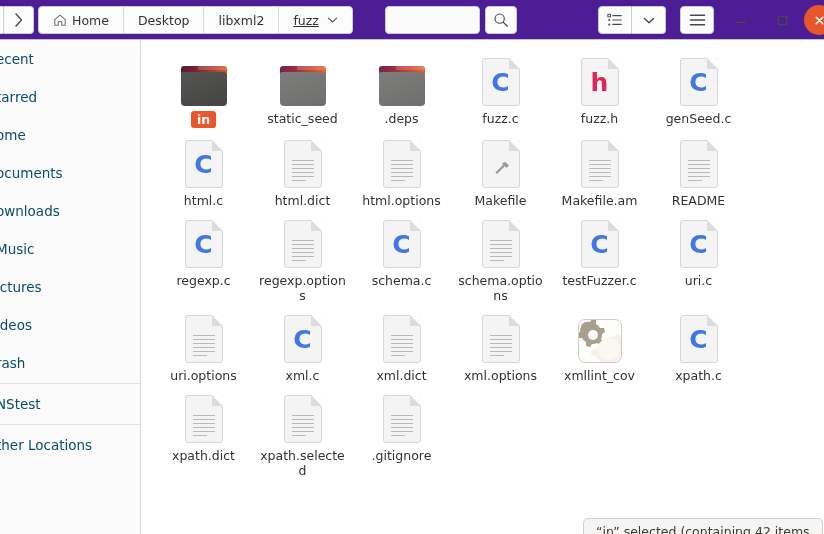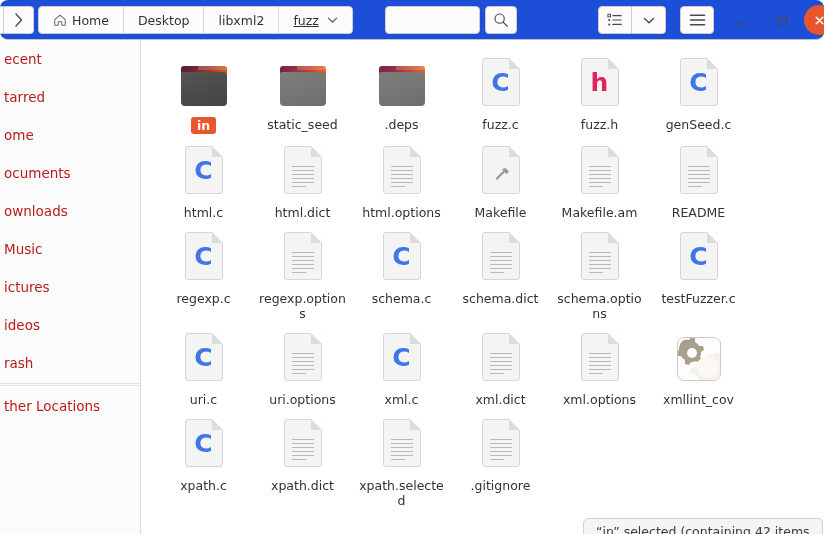--- a/index.html
+++ b/index.html
@@ -8,23 +8,23 @@
     overflow: hidden;
     font-family: "DejaVu Sans", sans-serif;
     background: #ffffff;
   }
   #app { position: relative; width: 824px; height: 534px; overflow: hidden; }
 
   
   .headerbar {
     position: absolute; top: 0; left: 0;
     width: 824px; height: 40px;
-    background: #1d4ed8;
+    background: #4c1d95;
     border-bottom: 1px solid #c2c2c2;
-    display: flex; align-items: center; border-radius: 8px;
+    display: flex; align-items: center;
   }
   .hb-btn {
     background: #fcfcfc;
     border: 1px solid #cdcdcd;
     border-radius: 4px;
     height: 28px;
     display: flex; align-items: center; justify-content: center;
     color: #3a3a38;
   }
   .nav-group { position: absolute; left: -26px; top: 6px; display: flex; }
@@ -92,23 +92,23 @@
   .sidebar {
     position: absolute; top: 40px; left: 0;
     width: 141px; height: 494px;
     background: #fbfbfb;
     border-right: 1px solid #d7d7d7;
     overflow: hidden;
   }
   .side-item {
     height: 38px;
     display: flex; align-items: center;
-    padding-left: 8px;
+    padding-left: 0px;
     font-size: 13.5px;
-    color: #b91c1c;
+    color: #0c4a6e;
     white-space: nowrap;
   }
   .side-item span { margin-left: -4px; }
   .side-sep { height: 1px; background: #e2e2e2; margin: 1px 0; }
 
   
   .content {
     position: absolute; top: 40px; left: 142px;
     width: 682px; height: 494px;
     background: #ffffff;
@@ -123,21 +123,21 @@
     padding-top: 8px;
     display: flex; flex-direction: column; align-items: center;
     position: relative;
   }
   .item .thumb {
     width: 52px; height: 52px;
     display: flex; align-items: flex-end; justify-content: center;
     position: relative;
   }
   .item .label {
-    margin-top: 11px;
+    margin-top: 5px;
     font-size: 12.5px;
     line-height: 15px;
     color: #2e3436;
     text-align: center;
     max-width: 88px;
     word-break: break-word;
   }
   .item.selected .label {
     background: #e9562c;
     color: #ffffff;
@@ -334,20 +334,23 @@
     <div class="side-item">
       <span>ictures</span>
     </div>
     <div class="side-item">
       <span>ideos</span>
     </div>
     <div class="side-item">
       <span>rash</span>
     </div>
     <div class="side-sep"></div>
+    <div class="side-item">
+      <span>NStest</span>
+    </div>
     <div class="side-sep"></div>
     <div class="side-item">
       <span>ther Locations</span>
     </div>
   </div>
 
   <div class="content">
     <div class="grid" id="file-grid">
         <div class="item selected">
           <div class="thumb">
@@ -501,35 +504,20 @@
           </div>
           <div class="label">regexp.options</div>
         </div>
         <div class="item">
           <div class="thumb">
             <div class="doc">
               <div class="glyph c">C</div>
             </div>
           </div>
           <div class="label">schema.c</div>
-        </div>
-        <div class="item">
-          <div class="thumb">
-            <div class="doc">
-              <div class="lines">
-                <i></i>
-                <i></i>
-                <i></i>
-                <i></i>
-                <i></i>
-                <i></i>
-              </div>
-            </div>
-          </div>
-          <div class="label">schema.dict</div>
         </div>
         <div class="item">
           <div class="thumb">
             <div class="doc">
               <div class="lines">
                 <i></i>
                 <i></i>
                 <i></i>
                 <i></i>
                 <i></i>

